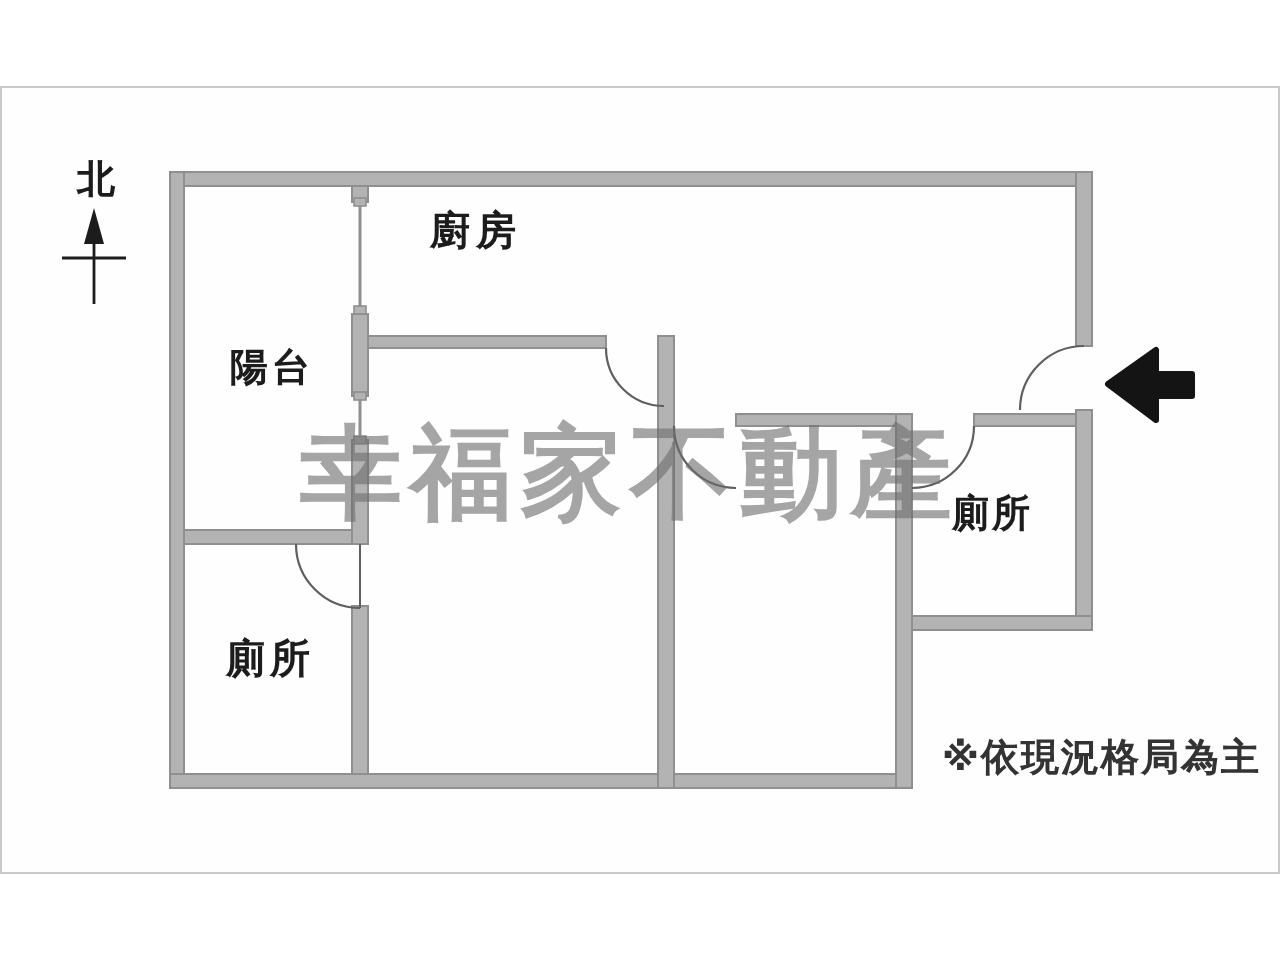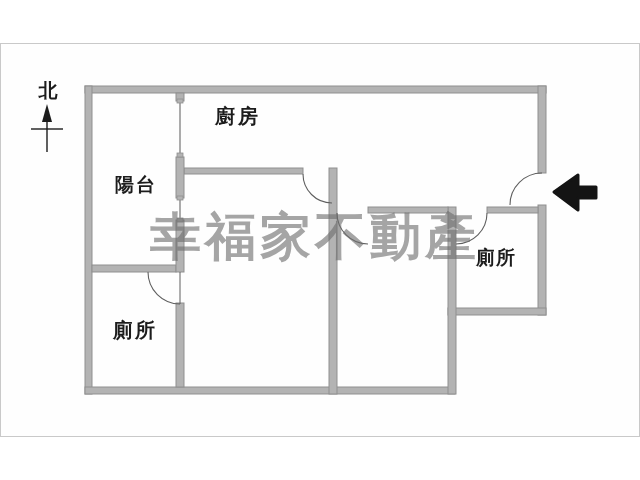--- a/index.html
+++ b/index.html
@@ -94,14 +94,15 @@
 
     <path class="entry-arrow" d="M554,192 L578,175 L578,187 L596,187 L596,198 L578,198 L578,210 Z"></path>
   </svg>
 
   <div class="lbl" id="north-label">北</div>
   <div class="lbl" id="kitchen-label">廚房</div>
   <div class="lbl" id="balcony-label">陽台</div>
   <div class="lbl" id="toilet-left-label">廁所</div>
   <div class="lbl" id="toilet-right-label">廁所</div>
   <div class="lbl" id="watermark">幸福家不動產</div>
+  <div class="lbl" id="disclaimer">※依現況格局為主</div>
 
 </div>
 
 </body></html>

